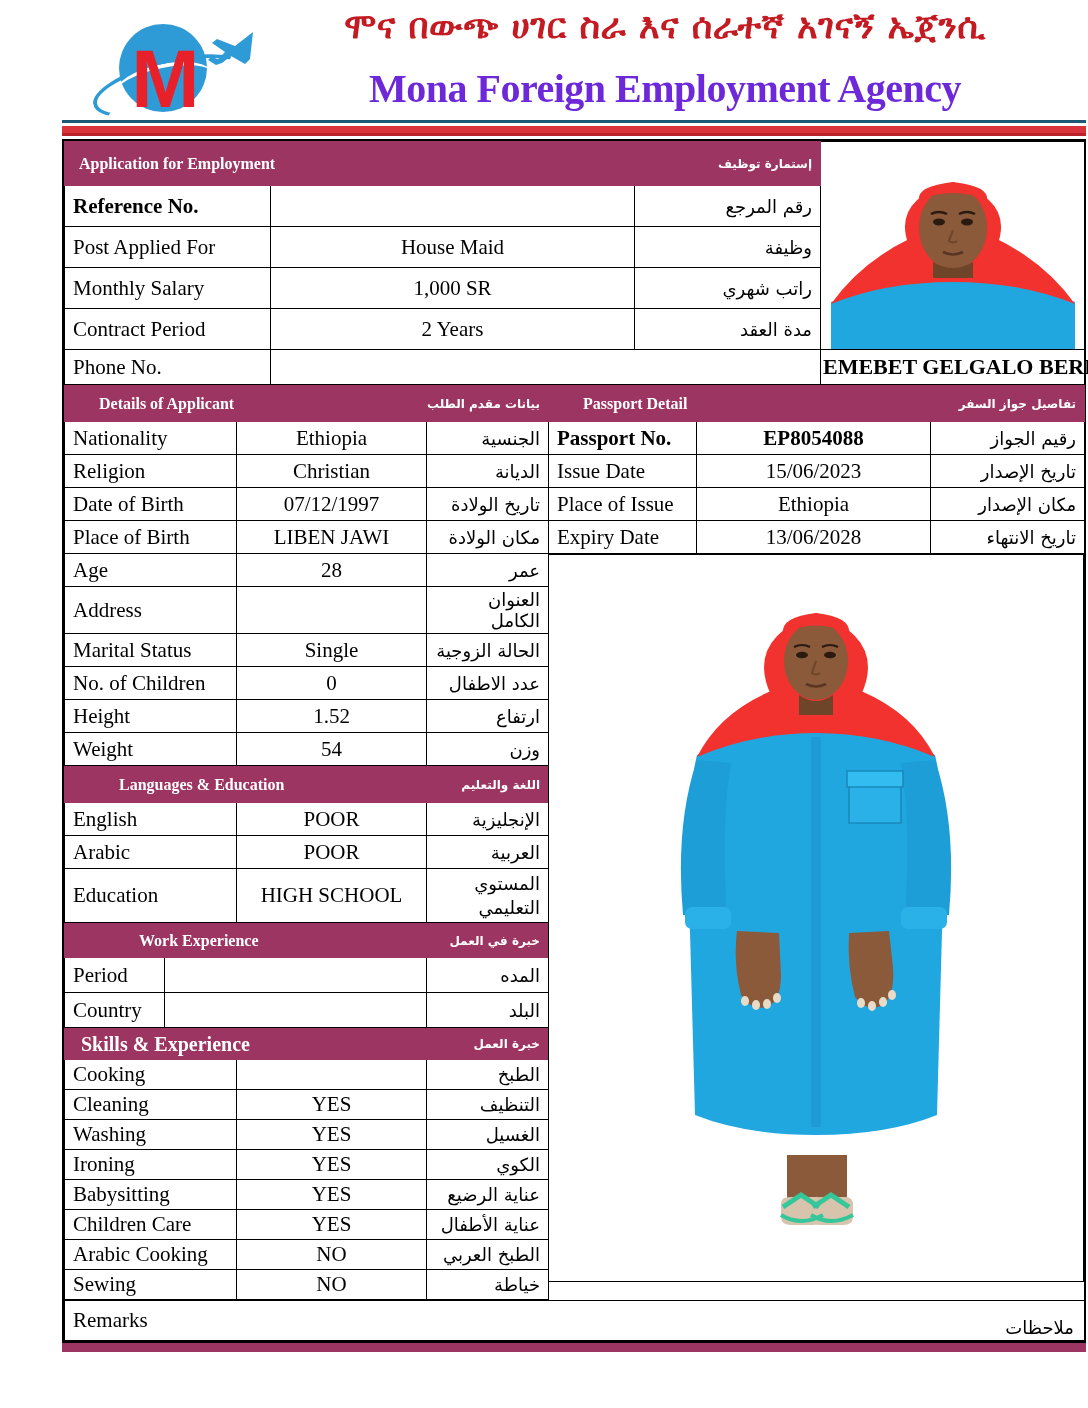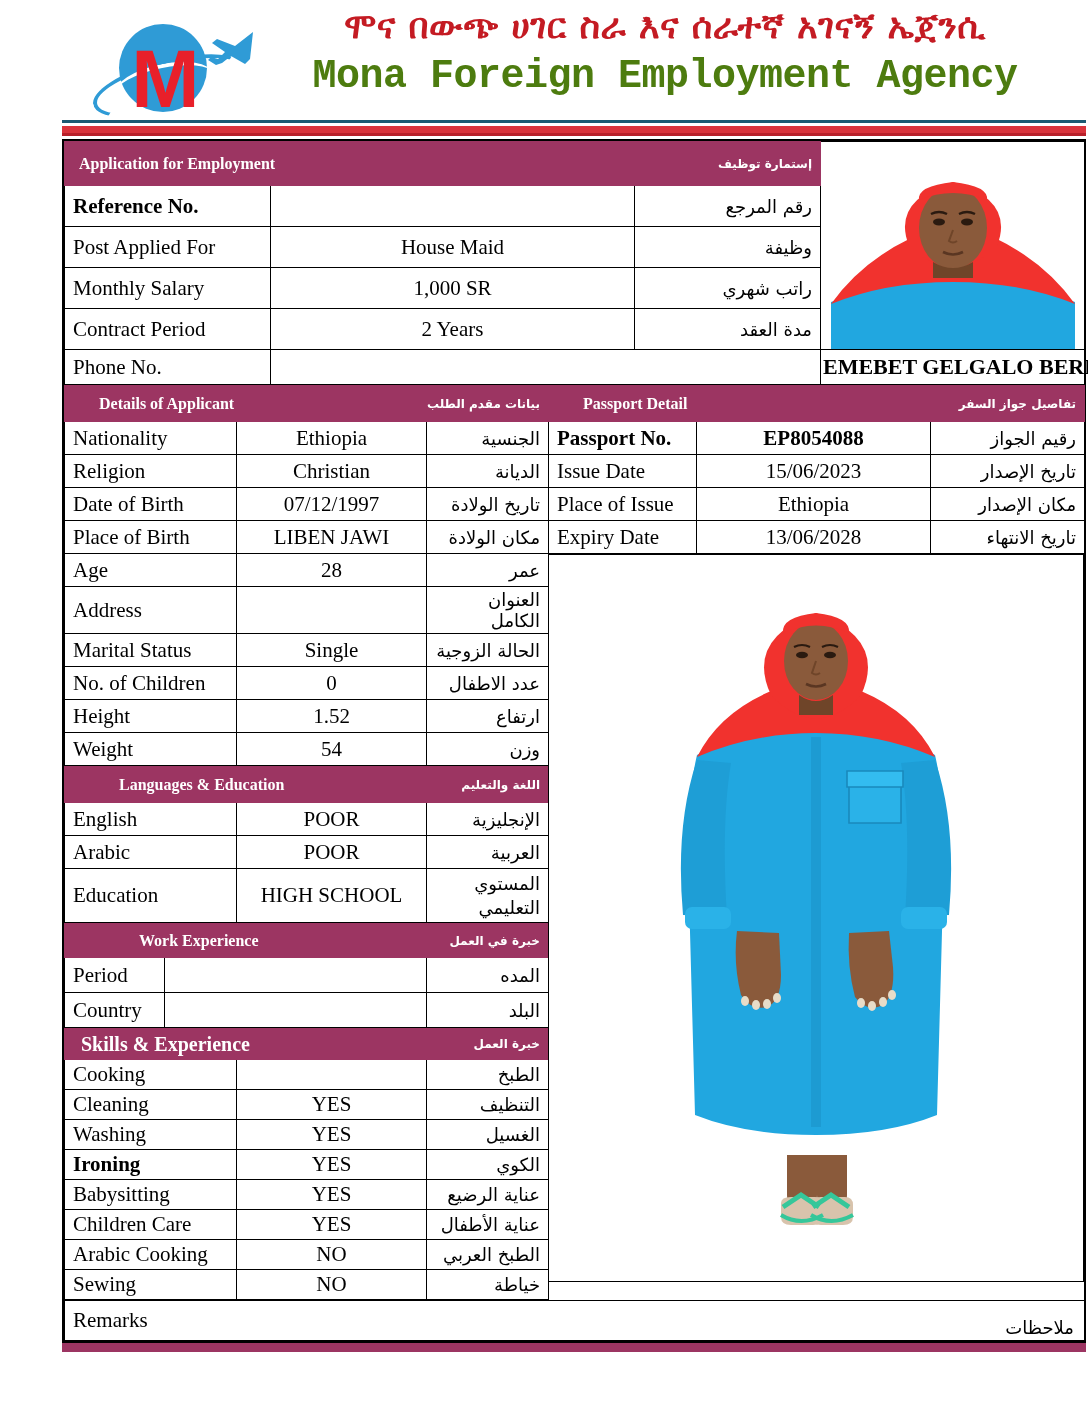--- a/index.html
+++ b/index.html
@@ -46,23 +46,23 @@
   }
   .head-text{
     position:absolute;left:255px;top:4px;width:820px;text-align:center;
   }
   .amharic{
     color:#c41b23;font-weight:bold;font-size:35px;line-height:44px;
     font-family:"DejaVu Sans", sans-serif;letter-spacing:0.5px;
     white-space:nowrap;
   }
   .agency{
-    color:#4d7c0f;font-weight:bold;font-size:40px;line-height:50px;
-    font-family:Liberation Mono, monospace;letter-spacing:-0.5px;
-    margin-top:4px;
+    color:#6d28d9;font-weight:bold;font-size:40px;line-height:50px;
+    font-family:Liberation Serif, serif;letter-spacing:-0.5px;
+    margin-top:16px;
   }
   .rule-teal{position:absolute;left:62px;top:120px;width:1024px;height:3px;background:#1b5a72;}
   .rule-white{position:absolute;left:62px;top:123px;width:1024px;height:3px;background:#ffffff;}
   .rule-red{position:absolute;left:62px;top:126px;width:1024px;height:7px;background:#d9343c;}
   .rule-red2{position:absolute;left:62px;top:133px;width:1024px;height:3px;background:#b8202a;}
 
   
   .doc{
     position:absolute;left:62px;top:139px;width:1024px;
     border:2px solid #000;
@@ -368,21 +368,21 @@
             <td style="height:30px;">Cleaning</td>
             <td class="ctr">YES</td>
             <td class="ar">التنظيف</td>
           </tr>
           <tr>
             <td style="height:30px;">Washing</td>
             <td class="ctr">YES</td>
             <td class="ar">الغسيل</td>
           </tr>
           <tr>
-            <td style="height:30px;font-weight:bold;">Ironing</td>
+            <td style="height:30px;">Ironing</td>
             <td class="ctr">YES</td>
             <td class="ar">الكوي</td>
           </tr>
           <tr>
             <td style="height:30px;">Babysitting</td>
             <td class="ctr">YES</td>
             <td class="ar">عناية الرضيع</td>
           </tr>
           <tr>
             <td style="height:30px;">Children Care</td>

